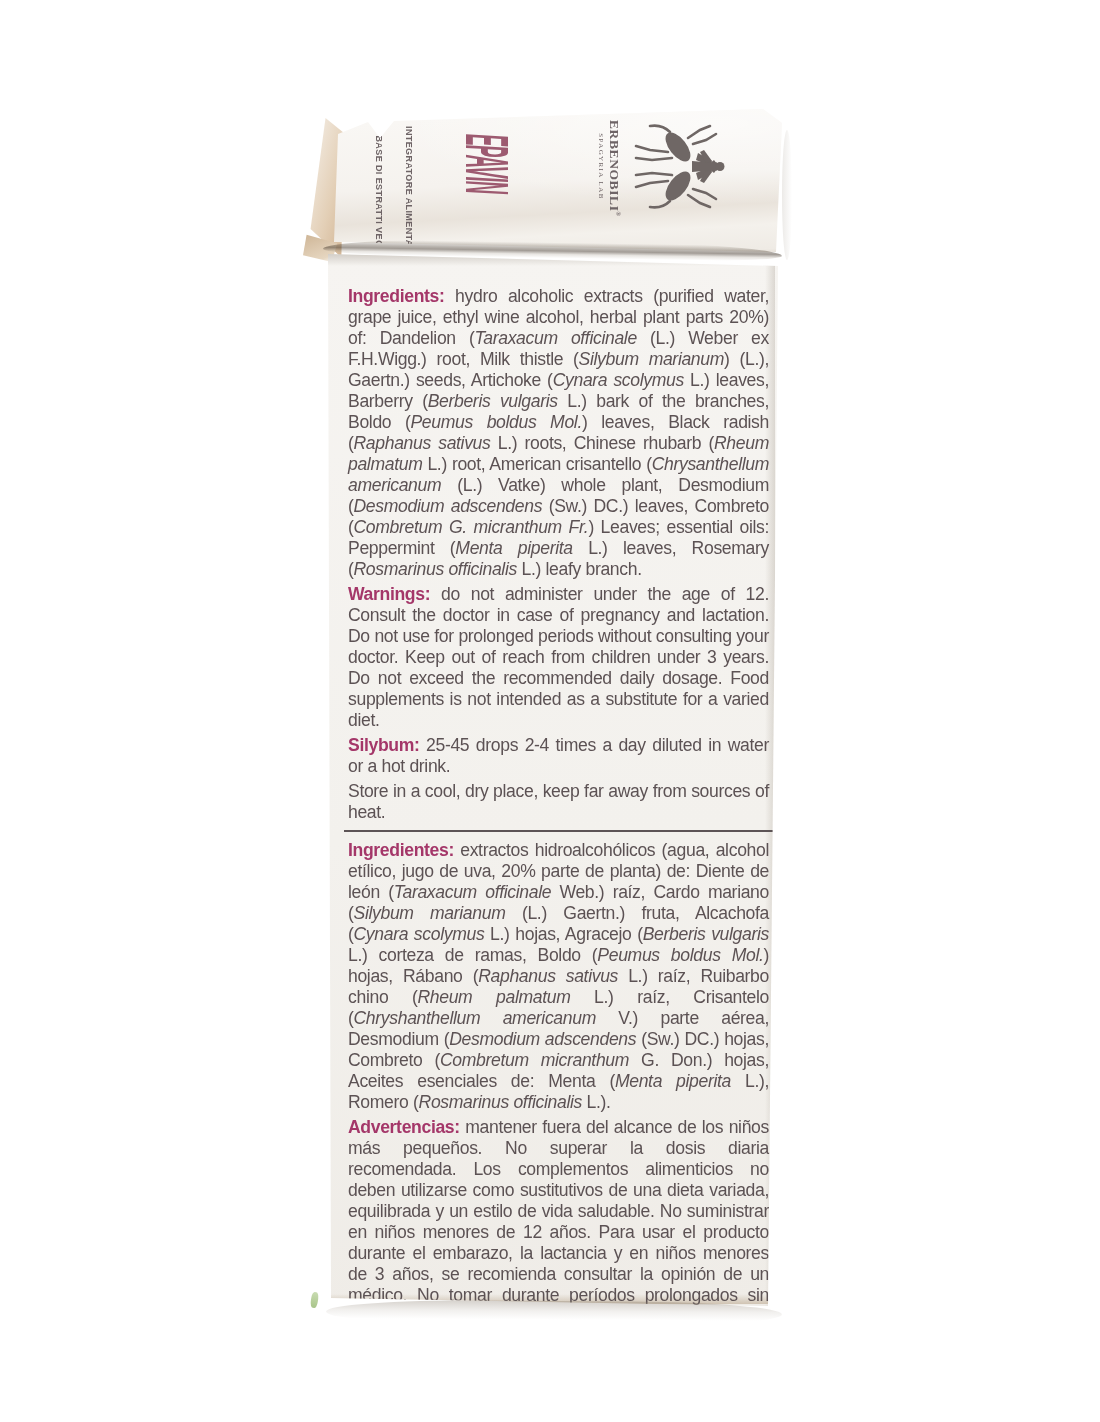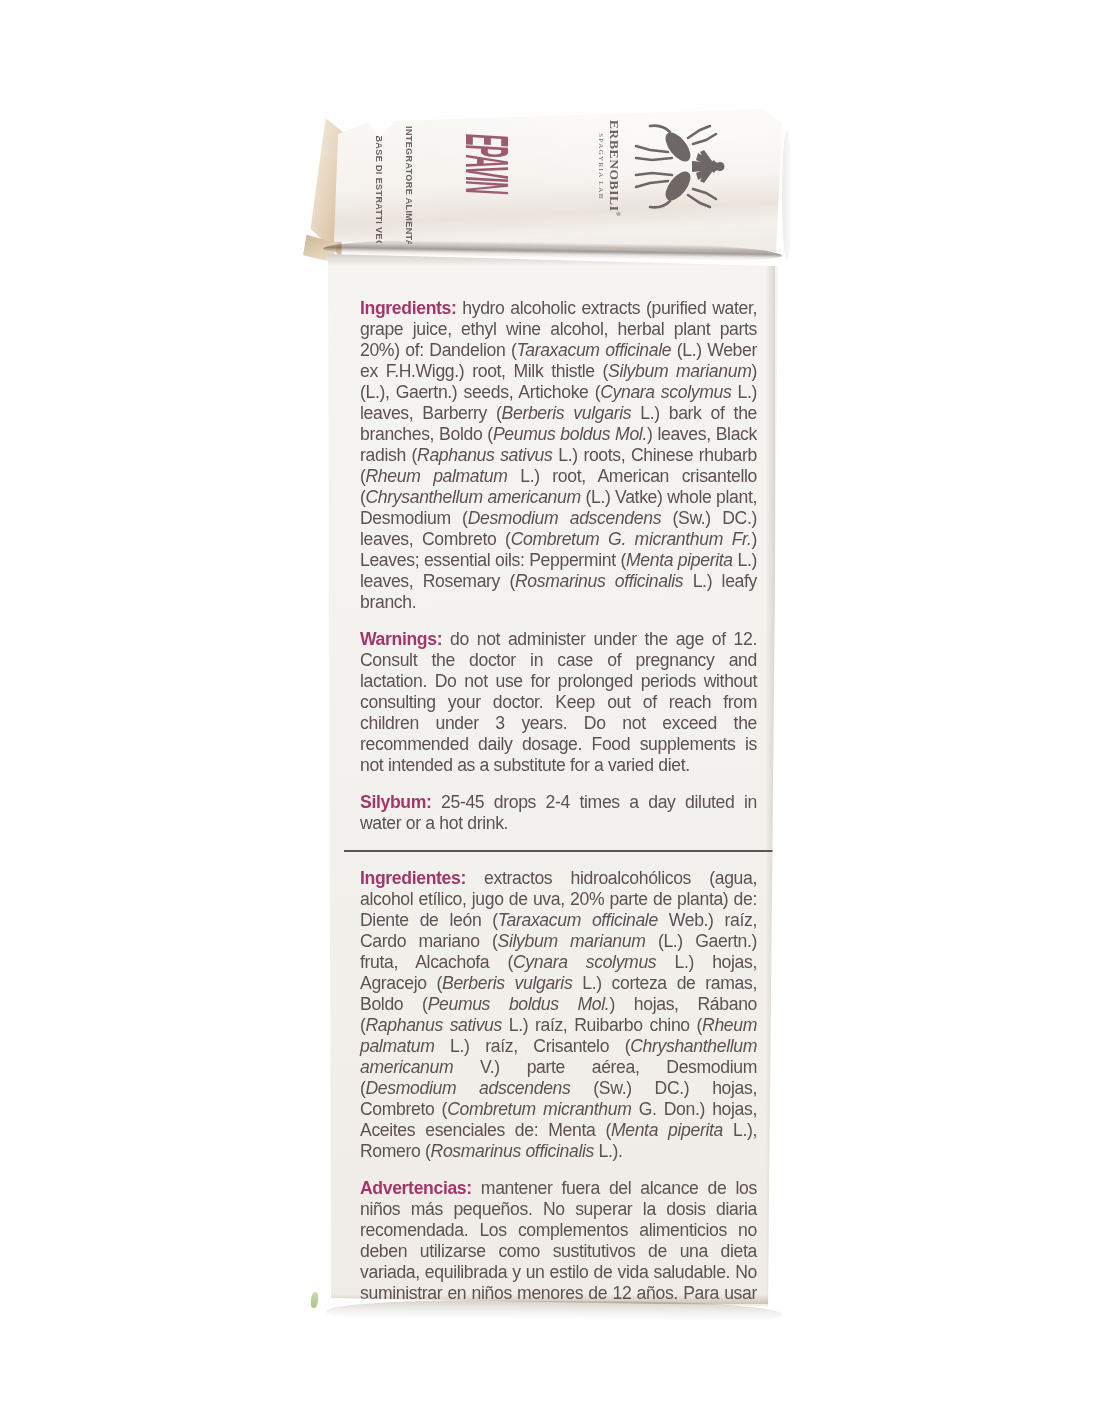--- a/index.html
+++ b/index.html
@@ -51,21 +51,21 @@
   .boxbody .top-shade{position:absolute;left:0;top:0;width:100%;height:14px;
     background:linear-gradient(180deg,rgba(110,98,82,.30),transparent);}
   .boxbody .right-shade{position:absolute;right:4px;top:0;width:10px;height:100%;
     background:linear-gradient(270deg,rgba(150,140,126,.28),transparent);}
   .boxbody .bottom-shade{position:absolute;left:0;bottom:6px;width:100%;height:10px;
     background:linear-gradient(180deg,transparent,rgba(178,156,128,.5));}
 
   .panel-text{position:absolute;left:17px;top:30px;width:429px;
     font-size:17.6px;line-height:21px;letter-spacing:-.35px;
     text-align:justify;}
-  .panel-text p{margin:16px;}
+  .panel-text p{margin:4px;}
   .seg-h{font-weight:bold;}
   .seg-i{font-style:italic;}
   .divider{border:none;height:2px;margin:7px 0 8px 0;}
 
   
   .floor-shadow{position:absolute;left:326px;top:1301px;width:456px;height:24px;transform:rotate(.35deg);
     background:linear-gradient(180deg,rgba(135,123,108,.34),rgba(160,150,136,.14) 42%,transparent 78%);
     border-radius:40% / 60%;}
   .green-fleck{position:absolute;left:311px;top:1292px;width:7px;height:16px;transform:rotate(8deg);
     background:linear-gradient(180deg,#c9dcb2,#a8c489);border-radius:40%;}
@@ -137,20 +137,21 @@
   <div class="boxbody">
     <div class="top-shade"></div>
     <div class="right-shade"></div>
     <div class="bottom-shade"></div>
 
     <div class="panel-text" style="color: rgb(92, 82, 84);">
       <section>
         <p><span class="seg-h" style="color: rgb(164, 55, 105);">Ingredients:</span><span class="seg-n"> hydro alcoholic extracts (purified water, grape juice, ethyl wine alcohol, herbal plant parts 20%) of: Dandelion (</span><span class="seg-i">Taraxacum officinale</span><span class="seg-n"> (L.) Weber ex F.H.Wigg.) root, Milk thistle (</span><span class="seg-i">Silybum marianum</span><span class="seg-n">) (L.), Gaertn.) seeds, Artichoke (</span><span class="seg-i">Cynara scolymus</span><span class="seg-n"> L.) leaves, Barberry (</span><span class="seg-i">Berberis vulgaris</span><span class="seg-n"> L.) bark of the branches, Boldo (</span><span class="seg-i">Peumus boldus Mol.</span><span class="seg-n">) leaves, Black radish (</span><span class="seg-i">Raphanus sativus</span><span class="seg-n"> L.) roots, Chinese rhubarb (</span><span class="seg-i">Rheum palmatum</span><span class="seg-n"> L.) root, American crisantello (</span><span class="seg-i">Chrysanthellum americanum</span><span class="seg-n"> (L.) Vatke) whole plant, Desmodium (</span><span class="seg-i">Desmodium adscendens</span><span class="seg-n"> (Sw.) DC.) leaves, Combreto (</span><span class="seg-i">Combretum G. micranthum Fr.</span><span class="seg-n">) Leaves; essential oils: Peppermint (</span><span class="seg-i">Menta piperita</span><span class="seg-n"> L.) leaves, Rosemary (</span><span class="seg-i">Rosmarinus officinalis</span><span class="seg-n"> L.) leafy branch.</span></p>
         <p><span class="seg-h" style="color: rgb(164, 55, 105);">Warnings:</span><span class="seg-n"> do not administer under the age of 12. Consult the doctor in case of pregnancy and lactation. Do not use for prolonged periods without consulting your doctor. Keep out of reach from children under 3 years. Do not exceed the recommended daily dosage. Food supplements is not intended as a substitute for a varied diet.</span></p>
         <p><span class="seg-h" style="color: rgb(164, 55, 105);">Silybum:</span><span class="seg-n"> 25-45 drops 2-4 times a day diluted in water or a hot drink.</span></p>
+        <p><span class="seg-n">Store in a cool, dry place, keep far away from sources of heat.</span></p>
       </section>
 
       <hr class="divider" style="background: rgb(93, 84, 86);">
 
       <section>
         <p><span class="seg-h" style="color: rgb(164, 55, 105);">Ingredientes:</span><span class="seg-n">  extractos hidroalcohólicos (agua, alcohol etílico, jugo de uva, 20% parte de planta) de: Diente de león (</span><span class="seg-i">Taraxacum officinale</span><span class="seg-n"> Web.) raíz, Cardo mariano (</span><span class="seg-i">Silybum marianum</span><span class="seg-n"> (L.) Gaertn.) fruta, Alcachofa (</span><span class="seg-i">Cynara scolymus</span><span class="seg-n"> L.) hojas, Agracejo (</span><span class="seg-i">Berberis vulgaris</span><span class="seg-n"> L.)  corteza de ramas, Boldo (</span><span class="seg-i">Peumus boldus Mol.</span><span class="seg-n">) hojas, Rábano (</span><span class="seg-i">Raphanus sativus</span><span class="seg-n"> L.) raíz, Ruibarbo chino (</span><span class="seg-i">Rheum palmatum</span><span class="seg-n"> L.) raíz, Crisantelo (</span><span class="seg-i">Chryshanthellum americanum</span><span class="seg-n"> V.)  parte aérea, Desmodium (</span><span class="seg-i">Desmodium adscendens</span><span class="seg-n"> (Sw.) DC.) hojas, Combreto (</span><span class="seg-i">Combretum micranthum</span><span class="seg-n"> G. Don.) hojas, Aceites esenciales de: Menta (</span><span class="seg-i">Menta piperita</span><span class="seg-n"> L.), Romero (</span><span class="seg-i">Rosmarinus officinalis</span><span class="seg-n"> L.).</span></p>
         <p><span class="seg-h" style="color: rgb(164, 55, 105);">Advertencias:</span><span class="seg-n"> mantener fuera del alcance de los niños más pequeños. No superar la dosis diaria recomendada. Los complementos alimenticios no deben utilizarse como sustitutivos de una dieta variada, equilibrada y un estilo de vida saludable. No suministrar en niños menores de 12 años. Para usar el producto durante el embarazo, la lactancia y en niños menores de 3 años,  se recomienda consultar la opinión de un médico. No tomar durante períodos prolongados sin consultar su medico.</span></p>
         <p><span class="seg-h" style="color: rgb(164, 55, 105);">Modo de empleo:</span><span class="seg-n"> 25-45 gotas 2-4 veces al día diluidas en agua o en una bebida caliente.</span></p>
         <p><span class="seg-n">Conservar en un lugar fresco y seco lejos de fuentes de calor.</span></p>
       </section>

